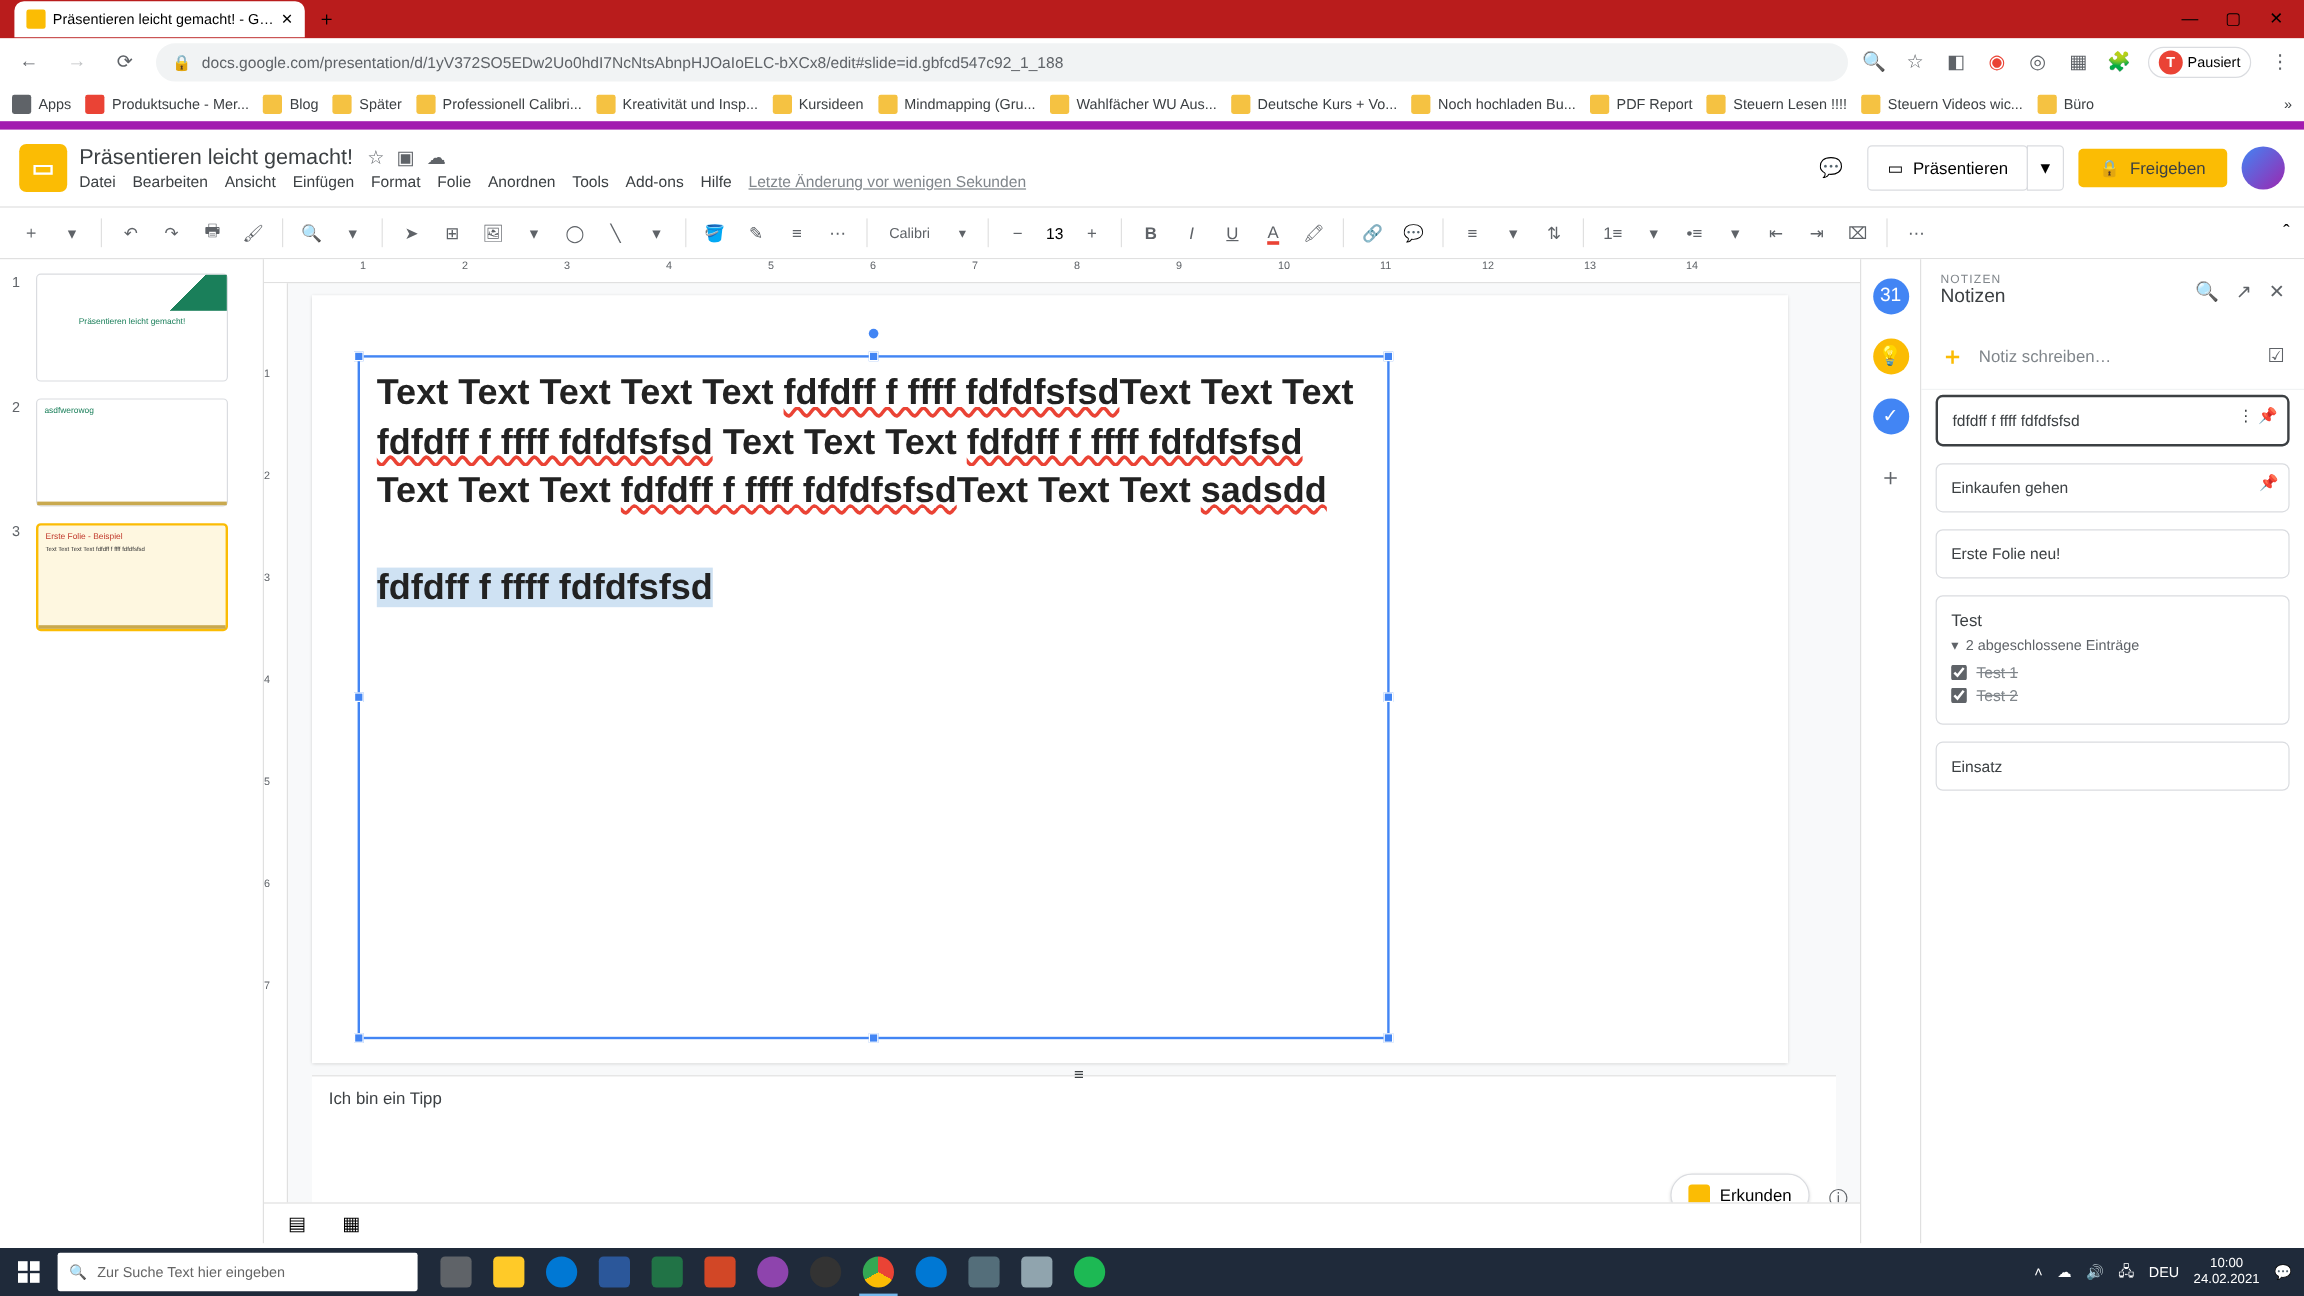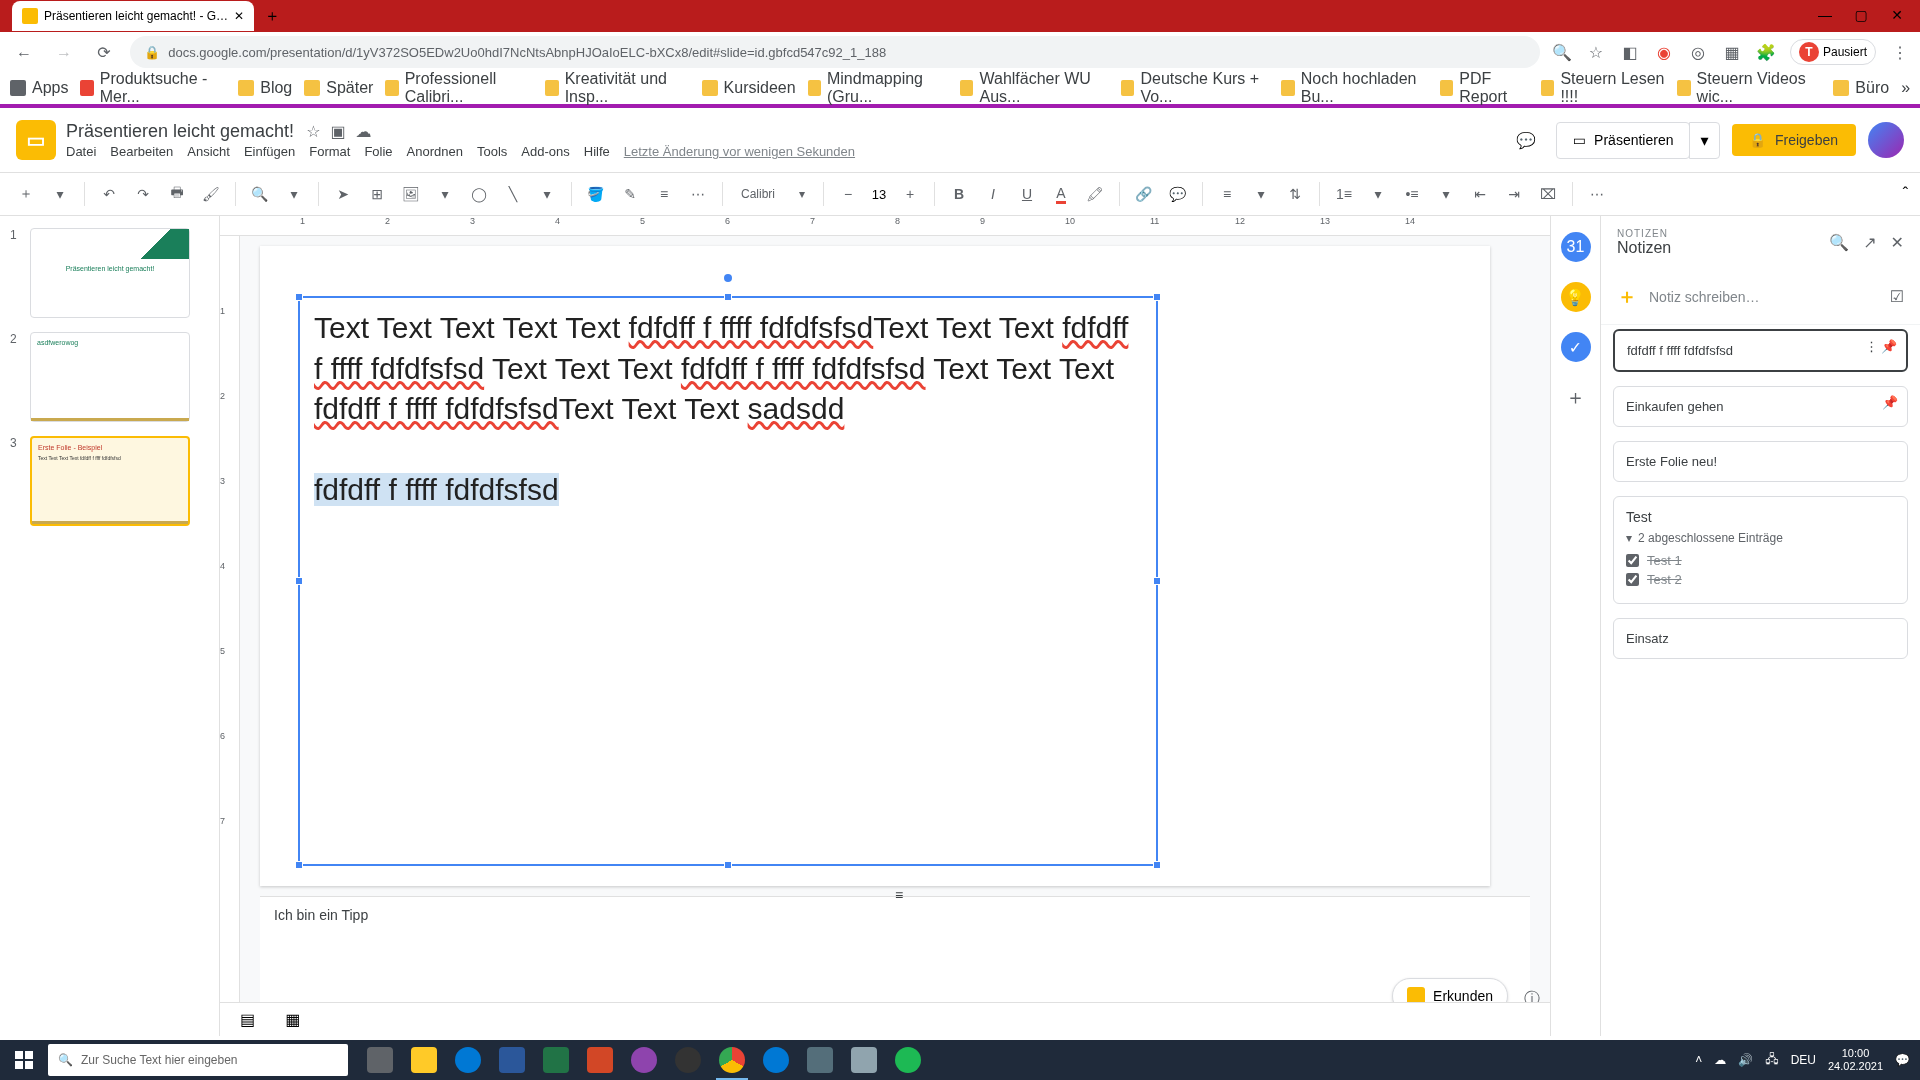--- a/index.html
+++ b/index.html
@@ -16,21 +16,21 @@
 .win-btn { width: 18px; height: 18px; display:flex; align-items:center; justify-content:center; cursor:pointer; font-size: 14px; }
 
 .addr-bar { height: 40px; display: flex; align-items: center; padding: 0 10px; gap: 12px; background: #fff; }
 .nav-btn { width: 28px; height: 28px; display: flex; align-items: center; justify-content: center; cursor: pointer; color: #5f6368; }
 .url-field { flex: 1; background: #f1f3f4; border-radius: 20px; height: 32px; display: flex; align-items:center; padding: 0 14px; font-size: 13px; color: #5f6368; gap:8px; }
 .addr-icons { display: flex; gap: 14px; align-items: center; }
 .addr-icon { width: 20px; height: 20px; display:flex;align-items:center;justify-content:center; cursor:pointer; color:#5f6368; }
 .profile-badge { display:flex;align-items:center;gap:4px; border:1px solid #dadce0; border-radius:14px; padding:2px 8px; font-size:12px; }
 .profile-avatar-sm { width:20px;height:20px;border-radius:50%;background:#ea4335;color:#fff;display:flex;align-items:center;justify-content:center;font-size:12px;font-weight:bold; }
 
-.bookmarks-bar { height: 36px; display: flex; align-items: center; padding: 0 10px; gap: 12px; font-size: 16px; color: #3c4043; border-bottom: 4px solid #a21caf; }
+.bookmarks-bar { height: 36px; display: flex; align-items: center; padding: 0 10px; gap: 12px; font-size: 12px; color: #3c4043; border-bottom: 7px solid #a21caf; }
 .bookmark { display:flex; align-items:center; gap:6px; cursor:pointer; }
 .bm-icon { width:16px; height:16px; background:#5f6368; border-radius:2px; }
 .bm-folder { width:16px; height:16px; background:#f5c242; border-radius:2px; }
 
 
 .app-header { height: 64px; display:flex; align-items:center; padding: 0 16px; gap: 10px; }
 .app-logo { width:40px;height:40px; background:#fbbc04; border-radius:6px; display:flex;align-items:center;justify-content:center;color:#fff;font-size:20px;font-weight:bold; }
 .doc-info { display:flex; flex-direction:column; gap:2px; }
 .doc-title-row { display:flex; align-items:center; gap:12px; }
 .doc-title { font-size:18px; color:#3c4043; }
@@ -69,21 +69,21 @@
 .ruler-h span { position:absolute; }
 .ruler-v { width:20px; background:#fff; border-right:1px solid #e0e0e0; position:absolute; left:0; top:20px; bottom:0; }
 .ruler-v span { position:absolute; font-size:9px; color:#5f6368; }
 .slide-canvas { position:absolute; left:40px; top:30px; width:1230px; height:640px; background:#fff; box-shadow:0 1px 3px rgba(0,0,0,0.2); }
 .textbox-selected { position:absolute; left:38px; top:50px; width:860px; height:570px; border:2px solid #4285f4; }
 .handle { position:absolute; width:8px; height:8px; background:#4285f4; border:1px solid #fff; }
 .handle.tl{top:-5px;left:-5px;} .handle.tc{top:-5px;left:50%;margin-left:-4px;} .handle.tr{top:-5px;right:-5px;}
 .handle.ml{top:50%;left:-5px;margin-top:-4px;} .handle.mr{top:50%;right:-5px;margin-top:-4px;}
 .handle.bl{bottom:-5px;left:-5px;} .handle.bc{bottom:-5px;left:50%;margin-left:-4px;} .handle.br{bottom:-5px;right:-5px;}
 .rotate-handle { position:absolute; top:-24px; left:50%; width:8px;height:8px;background:#4285f4;border-radius:50%;margin-left:-4px; }
-.slide-text { padding: 10px 14px; font-size:30px; line-height:1.35; color:#222; }
+.slide-text { padding: 10px 14px; font-size:30px; line-height:1.35; color:#222;font-weight:bold; }
 .spell-err { text-decoration: underline wavy #ea4335; }
 .highlighted { background:#cfe2f3; }
 .placeholder-text { position:absolute; left:920px; top:60px; font-size:30px; color:#888; }
 
 .speaker-notes { position:absolute; left:40px; right:20px; bottom:0; top:680px; background:#fff; border-top:1px solid #e0e0e0; padding:10px 14px; font-size:14px; color:#3c4043; }
 .notes-drag { position:absolute; top:-10px; left:50%; width:30px; height:8px; cursor:ns-resize; }
 
 .explore-btn { position:absolute; bottom:22px; right:42px; background:#fff; border:1px solid #dadce0; border-radius:20px; padding:8px 14px; display:flex;align-items:center;gap:8px; font-size:14px; cursor:pointer; box-shadow:0 1px 3px rgba(0,0,0,0.15); }
 .explore-icon { width:18px;height:18px;background:#fbbc04; border-radius:3px; }
 .info-btn { position:absolute; bottom:26px; right:10px; color:#5f6368; cursor:pointer; }

